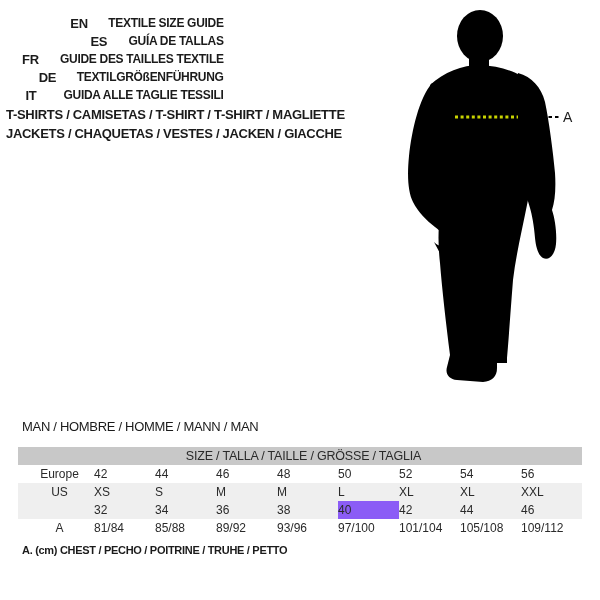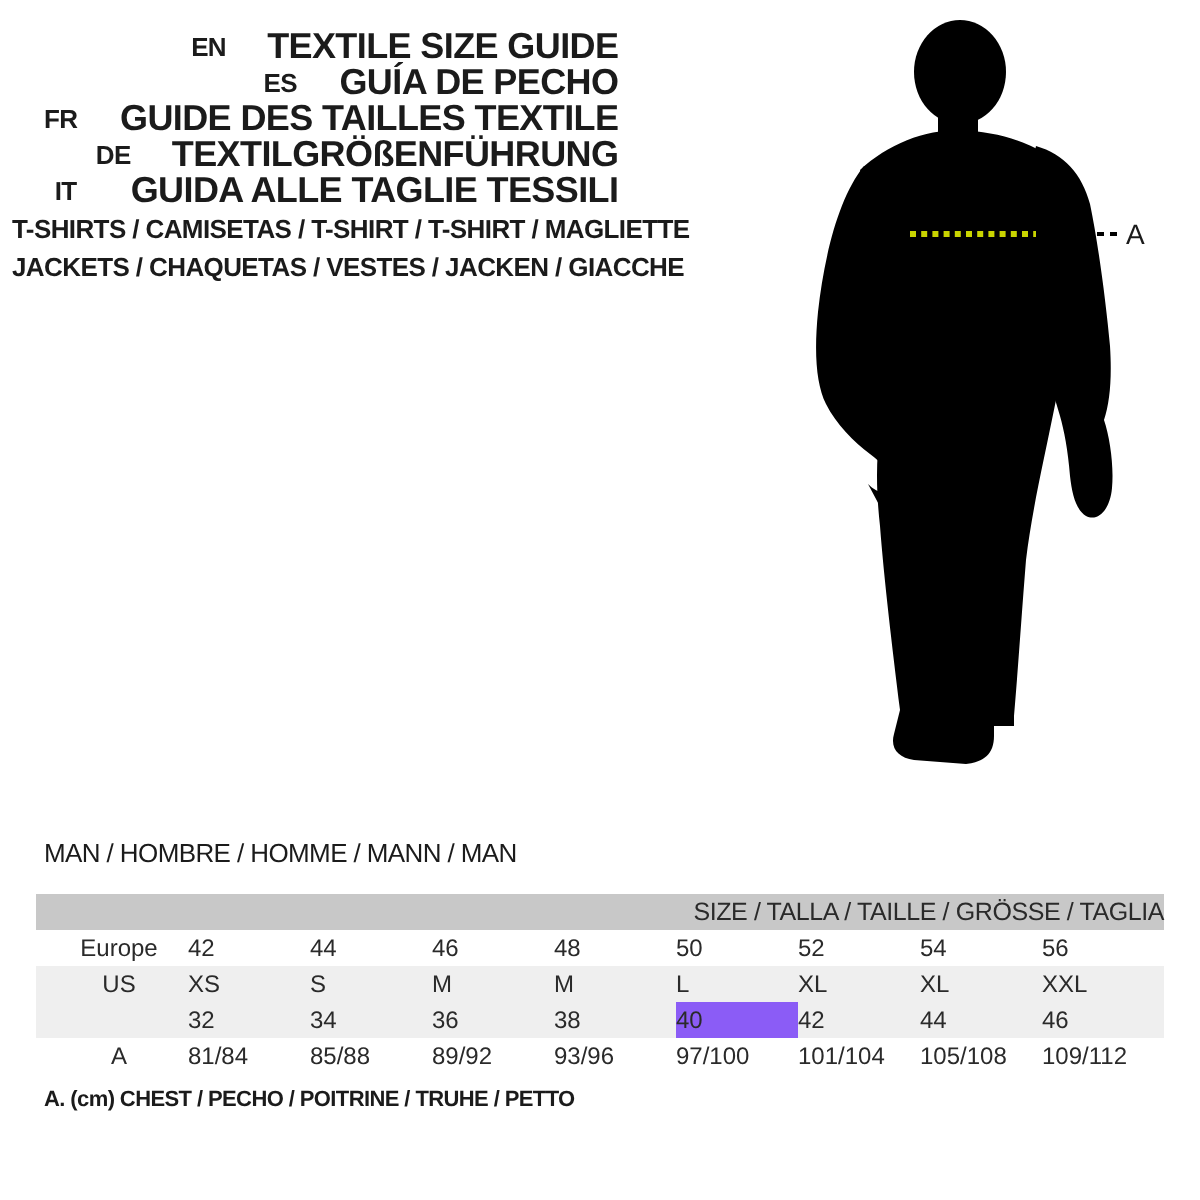--- a/index.html
+++ b/index.html
@@ -5,55 +5,55 @@
   html,body{margin:0;padding:0;}
   body{
     width:600px;height:600px;position:relative;overflow:hidden;
     background:#ffffff;color:#1b1b1b;
     font-family:"Liberation Sans","DejaVu Sans",sans-serif;
   }
   
   .lang-block{position:absolute;top:14px;left:22px;}
   .lang-row{display:flex;height:18px;align-items:center;justify-content:flex-end;}
   .lang-code{width:38px;font-weight:bold;font-size:13px;letter-spacing:-0.3px;}
-  .lang-label{font-weight:bold;font-size:18px;letter-spacing:-0.3px;white-space:nowrap;}
+  .lang-label{font-weight:bold;font-size:12px;letter-spacing:-0.3px;white-space:nowrap;}
   
   .categories{position:absolute;top:105px;left:6px;}
   .category-line{font-weight:bold;font-size:13px;letter-spacing:-0.3px;line-height:19px;white-space:nowrap;}
   
   .figure-wrap{position:absolute;left:400px;top:5px;width:180px;height:390px;}
   .figure-wrap svg{display:block;}
   .measure-letter{font-family:"Liberation Sans","DejaVu Sans",sans-serif;font-size:14px;fill:#1b1b1b;}
   
   .section-title{position:absolute;left:22px;top:419px;font-weight:normal;font-size:13px;letter-spacing:-0.3px;}
   
   .size-table{
     position:absolute;left:18px;top:447px;width:564px;
     border-collapse:collapse;table-layout:fixed;font-size:12px;color:#2a2a2a;
   }
   .size-table th{
-    text-align:right;font-weight:normal;font-size:12.5px;
+    text-align:center;font-weight:normal;font-size:12.5px;
     padding:2px 0 2px 7px;height:12px;letter-spacing:-0.2px;
   }
   .size-table td{padding:2px 0;height:13px;text-align:left;}
   .size-table td.row-label{text-align:center;padding-left:7px;}
   
   .footnote{position:absolute;left:22px;top:544px;font-weight:bold;font-size:11px;letter-spacing:-0.3px;}
 </style>
 </head>
 <body>
 
 <div class="lang-block">
   <div class="lang-row">
     <span class="lang-code">EN</span>
     <span class="lang-label">TEXTILE SIZE GUIDE</span>
   </div>
   <div class="lang-row">
     <span class="lang-code">ES</span>
-    <span class="lang-label">GUÍA DE PECHO</span>
+    <span class="lang-label">GUÍA DE TALLAS</span>
   </div>
   <div class="lang-row">
     <span class="lang-code">FR</span>
     <span class="lang-label">GUIDE DES TAILLES TEXTILE</span>
   </div>
   <div class="lang-row">
     <span class="lang-code">DE</span>
     <span class="lang-label">TEXTILGRÖßENFÜHRUNG</span>
   </div>
   <div class="lang-row">

